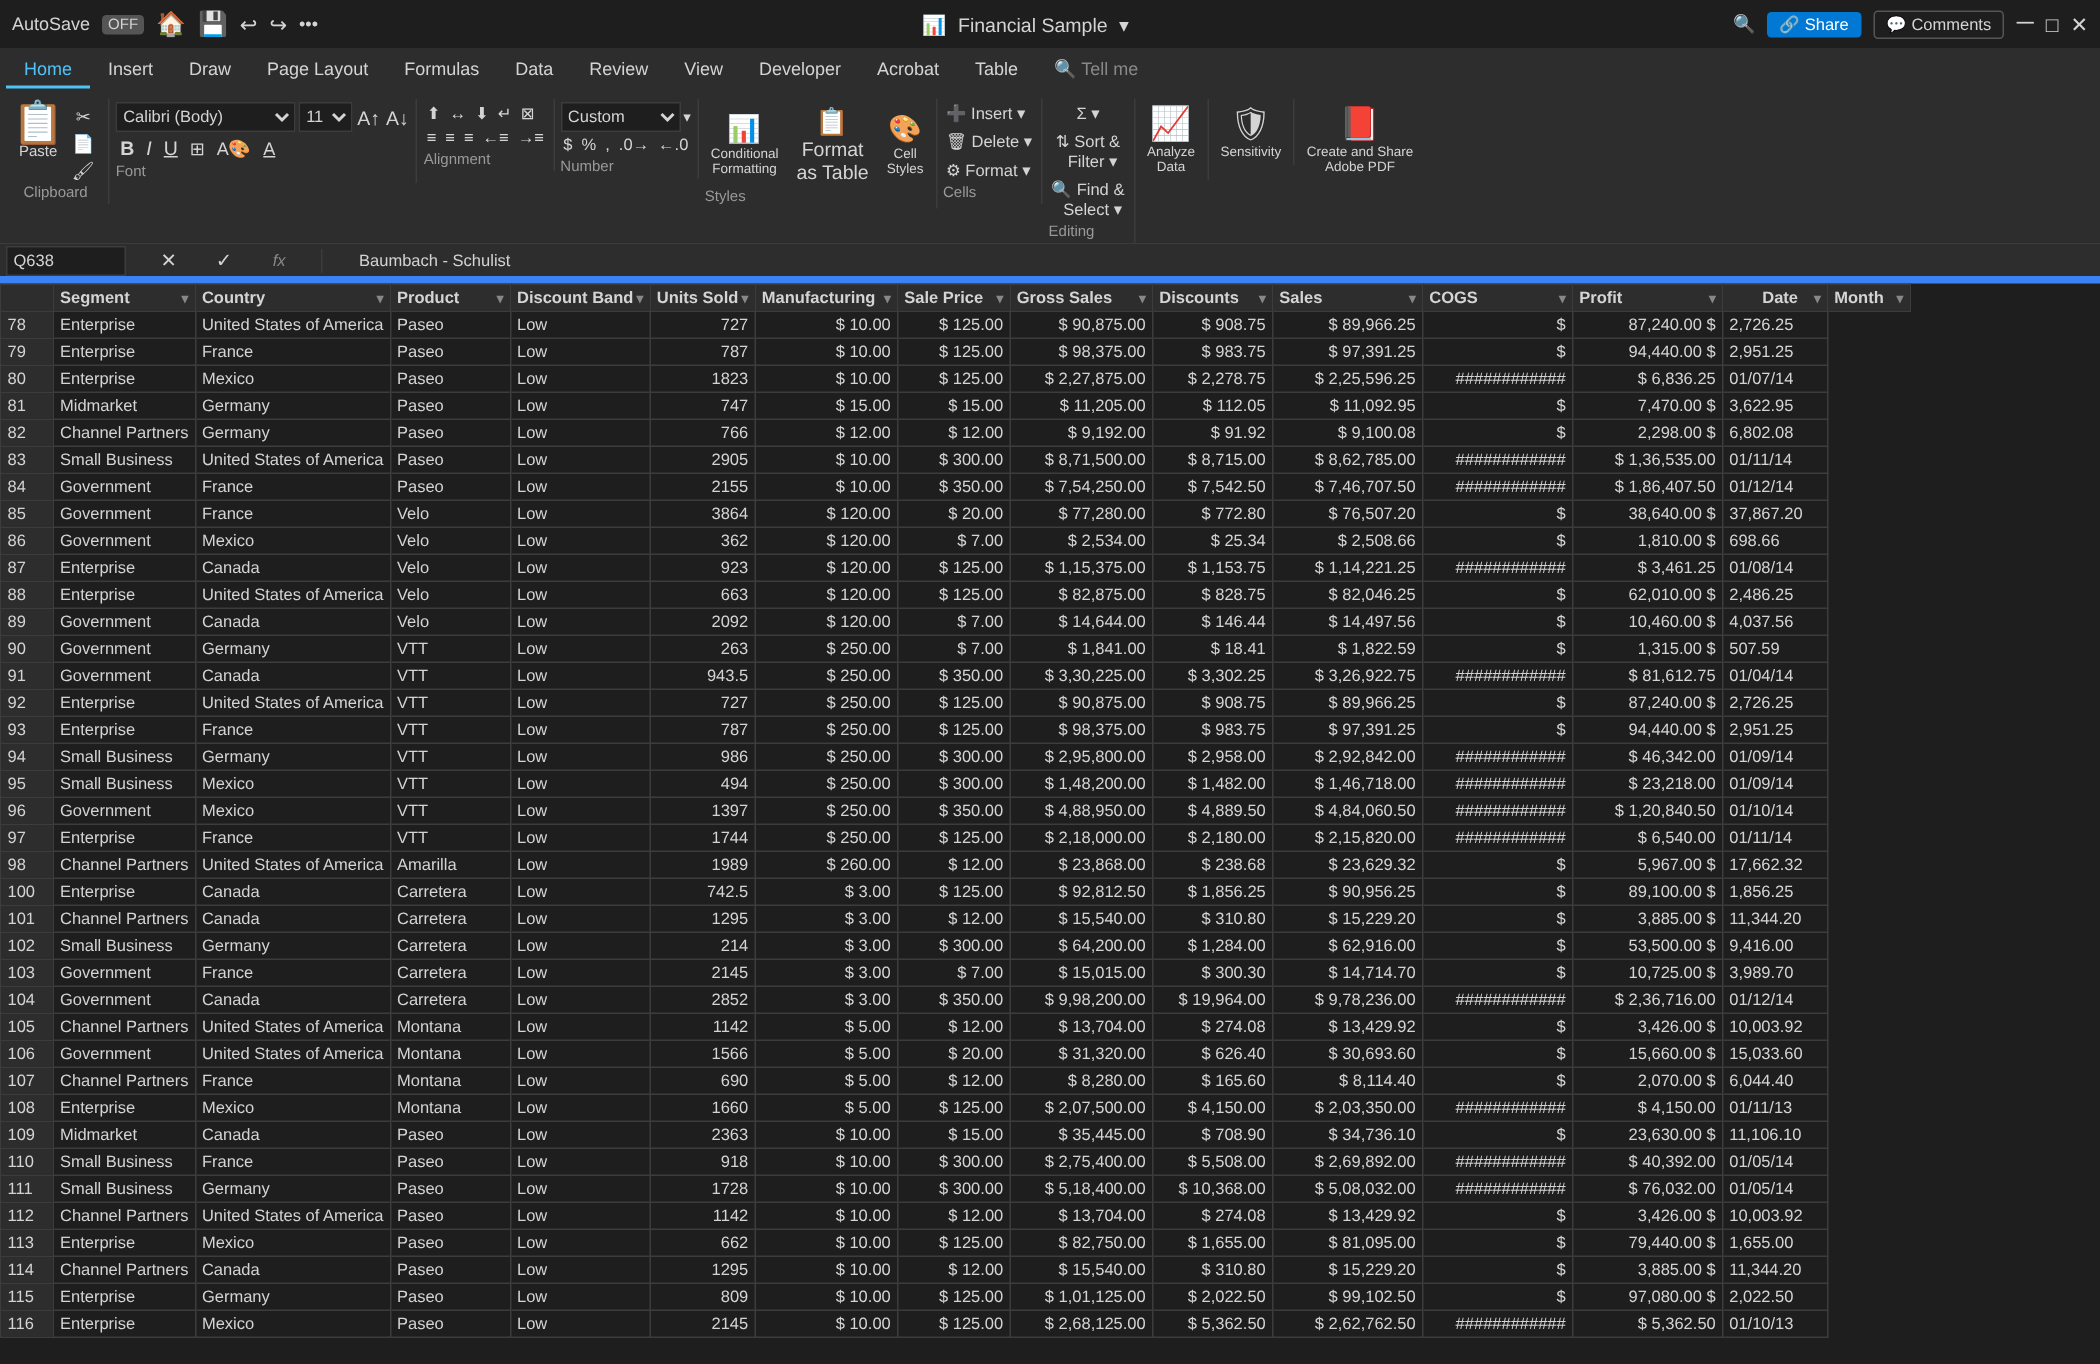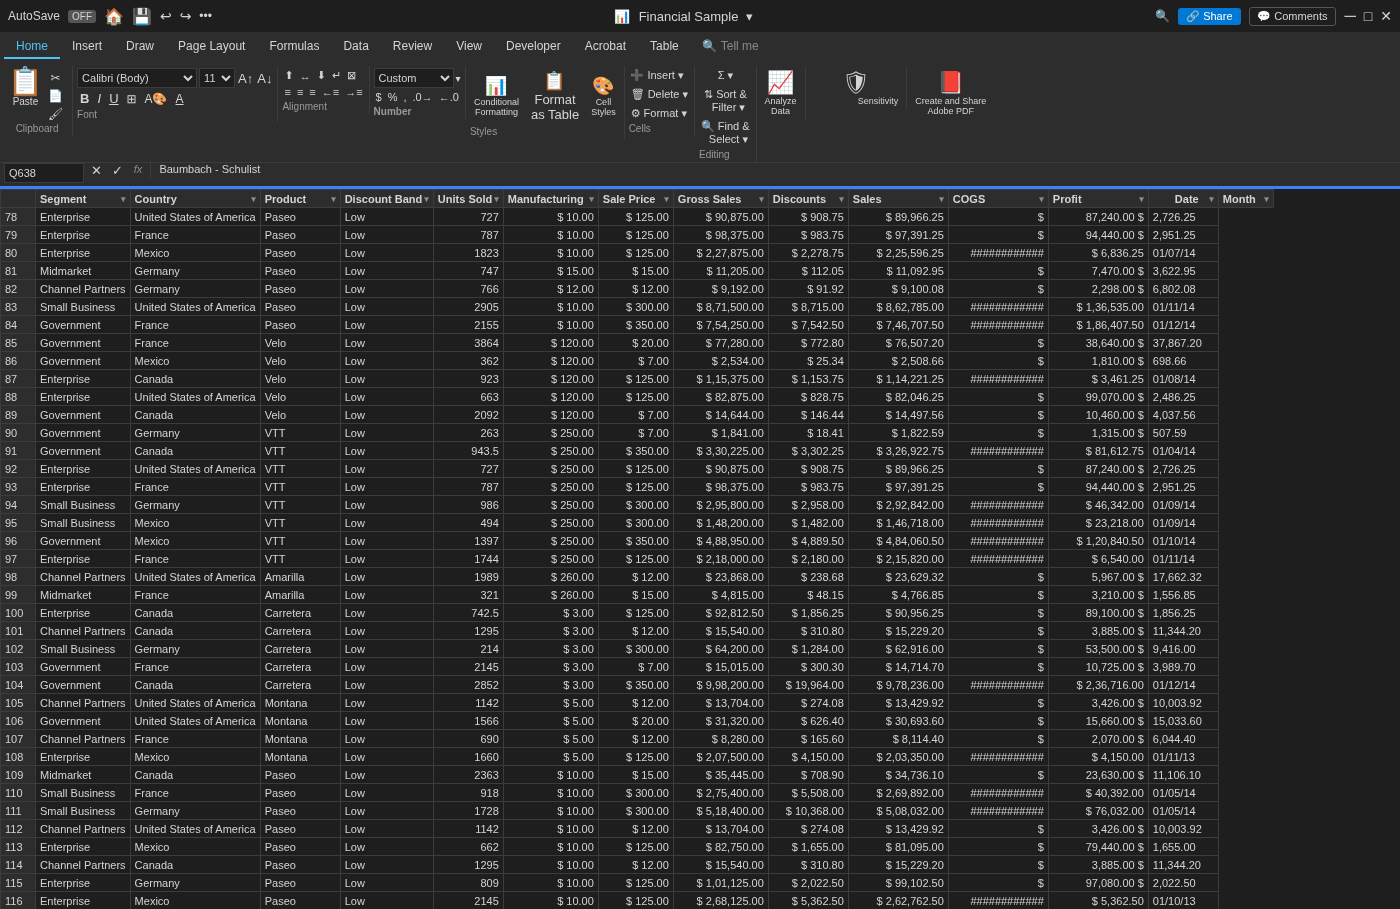--- a/index.html
+++ b/index.html
@@ -13,21 +13,21 @@
 
     
     .ribbon-tabs { background: #2d2d2d; display: flex; align-items: center; height: 30px; padding: 0 4px; }
     .ribbon-tab { padding: 4px 12px; font-size: 12px; color: #d4d4d4; cursor: pointer; border-bottom: 2px solid transparent; }
     .ribbon-tab.active { color: #4fc3f7; border-bottom: 2px solid #4fc3f7; }
 
     
     .ribbon { background: #2d2d2d; border-bottom: 1px solid #3c3c3c; display: flex; align-items: stretch; padding: 2px 4px; min-height: 72px; }
 
     
-    .formula-bar { background: #2d2d2d; border-bottom: 3px solid #3b82f6; display: flex; align-items: flex-start; height: 26px; padding: 0 4px; gap: 4px; }
+    .formula-bar { background: #2d2d2d; border-bottom: 5px solid #3b82f6; display: flex; align-items: center; height: 26px; padding: 0 4px; gap: 20px; }
     .name-box { background: #1e1e1e; border: 1px solid #3c3c3c; color: #d4d4d4; width: 80px; height: 20px; font-size: 11px; padding: 0 4px; }
     .formula-divider { width: 1px; background: #3c3c3c; height: 16px; }
     .formula-input { background: transparent; border: none; color: #d4d4d4; flex: 1; font-size: 11px; padding: 0 4px; outline: none; }
     .fx-label { color: #888; font-size: 11px; font-style: italic; padding: 0 4px; }
 
     
     .spreadsheet-container { display: flex; flex-direction: column; height: calc(100vh - 180px); overflow: hidden; }
     .sheet-table-wrapper { overflow: auto; flex: 1; }
 
     table { border-collapse: collapse; font-size: 11px; white-space: nowrap; }
@@ -160,21 +160,21 @@
       </select>
       <button style="background:transparent;border:none;color:#d4d4d4;cursor:pointer;font-size:10px;">▾</button>
     </div>
     <div style="display:flex;gap:2px;">
       <button style="background:transparent;border:none;color:#d4d4d4;cursor:pointer;font-size:11px;padding:1px 2px;">$</button>
       <button style="background:transparent;border:none;color:#d4d4d4;cursor:pointer;font-size:11px;padding:1px 2px;">%</button>
       <button style="background:transparent;border:none;color:#d4d4d4;cursor:pointer;font-size:11px;padding:1px 2px;">,</button>
       <button style="background:transparent;border:none;color:#d4d4d4;cursor:pointer;font-size:11px;padding:1px 2px;">.0→</button>
       <button style="background:transparent;border:none;color:#d4d4d4;cursor:pointer;font-size:11px;padding:1px 2px;">←.0</button>
     </div>
-    <div style="font-size:10px;color:#999;font-weight:bold;">Number</div>
+    <div style="font-size:10px;color:#999;">Number</div>
   </div>
 
   <div style="display:flex;flex-direction:column;padding:2px 4px;border-right:1px solid #3c3c3c;gap:2px;">
     <div style="display:flex;gap:4px;align-items:center;">
       <button style="background:transparent;border:none;color:#d4d4d4;cursor:pointer;font-size:11px;display:flex;flex-direction:column;align-items:center;padding:2px 4px;">
         <span style="font-size:18px;">📊</span>
         <span style="font-size:9px;">Conditional<br>Formatting</span>
       </button>
       <button style="background:transparent;border:none;color:#d4d4d4;cursor:pointer;font-size:11px;display:flex;flex-direction:column;align-items:center;padding:2px 4px;">
         <span style="font-size:18px;">📋</span>
@@ -209,21 +209,21 @@
   <div style="display:flex;flex-direction:column;padding:2px 4px;border-right:1px solid #3c3c3c;gap:2px;align-items:center;">
     <button style="background:transparent;border:none;color:#d4d4d4;cursor:pointer;font-size:11px;display:flex;flex-direction:column;align-items:center;padding:2px 4px;">
       <span style="font-size:22px;">📈</span>
       <span style="font-size:9px;">Analyze<br>Data</span>
     </button>
   </div>
 
   <div style="display:flex;flex-direction:column;padding:2px 4px;border-right:1px solid #3c3c3c;gap:2px;align-items:center;">
     <button style="background:transparent;border:none;color:#d4d4d4;cursor:pointer;font-size:11px;display:flex;flex-direction:column;align-items:center;padding:2px 4px;">
       <span style="font-size:22px;">🛡</span>
-      <span style="font-size:9px;margin-left:44px;">Sensitivity</span>
+      <span style="font-size:9px;">Sensitivity</span>
     </button>
   </div>
 
   <div style="display:flex;flex-direction:column;padding:2px 4px;gap:2px;align-items:center;">
     <button style="background:transparent;border:none;color:#d4d4d4;cursor:pointer;font-size:11px;display:flex;flex-direction:column;align-items:center;padding:2px 4px;">
       <span style="font-size:22px;">📕</span>
       <span style="font-size:9px;text-align:center;">Create and Share<br>Adobe PDF</span>
     </button>
   </div>
 </div>
@@ -496,21 +496,21 @@
             <td>United States of America</td>
             <td>Velo</td>
             <td>Low</td>
             <td class="num">663</td>
             <td class="num">$ 120.00</td>
             <td class="num">$ 125.00</td>
             <td class="num">$ 82,875.00</td>
             <td class="num">$ 828.75</td>
             <td class="num">$ 82,046.25</td>
             <td class="num">$</td>
-            <td class="num">99,070.00 $</td>
+            <td class="num">62,010.00 $</td>
             <td>2,486.25</td>
           </tr>
           <tr>
             <td class="row-num">89</td>
             <td>Government</td>
             <td>Canada</td>
             <td>Velo</td>
             <td>Low</td>
             <td class="num">2092</td>
             <td class="num">$ 120.00</td>
@@ -660,36 +660,20 @@
             <td class="num">$ 260.00</td>
             <td class="num">$ 12.00</td>
             <td class="num">$ 23,868.00</td>
             <td class="num">$ 238.68</td>
             <td class="num">$ 23,629.32</td>
             <td class="num">$</td>
             <td class="num">5,967.00 $</td>
             <td>17,662.32</td>
           </tr>
           <tr>
-            <td class="row-num">99</td>
-            <td>Midmarket</td>
-            <td>France</td>
-            <td>Amarilla</td>
-            <td>Low</td>
-            <td class="num">321</td>
-            <td class="num">$ 260.00</td>
-            <td class="num">$ 15.00</td>
-            <td class="num">$ 4,815.00</td>
-            <td class="num">$ 48.15</td>
-            <td class="num">$ 4,766.85</td>
-            <td class="num">$</td>
-            <td class="num">3,210.00 $</td>
-            <td>1,556.85</td>
-          </tr>
-          <tr>
             <td class="row-num">100</td>
             <td>Enterprise</td>
             <td>Canada</td>
             <td>Carretera</td>
             <td>Low</td>
             <td class="num">742.5</td>
             <td class="num">$ 3.00</td>
             <td class="num">$ 125.00</td>
             <td class="num">$ 92,812.50</td>
             <td class="num">$ 1,856.25</td>

